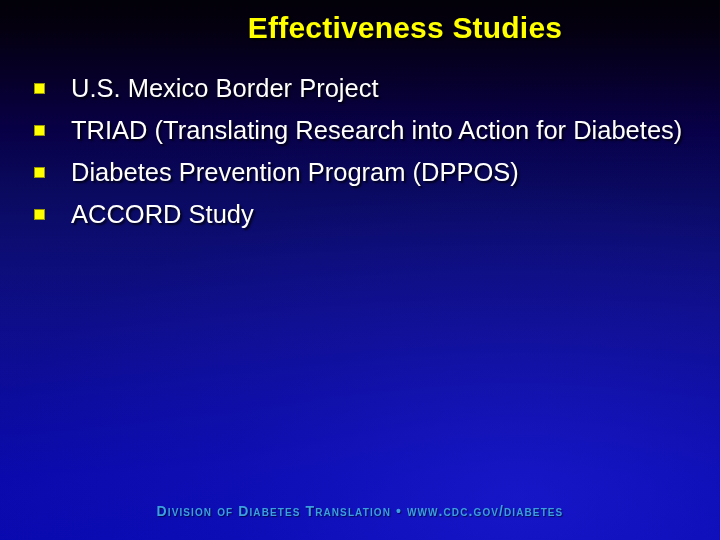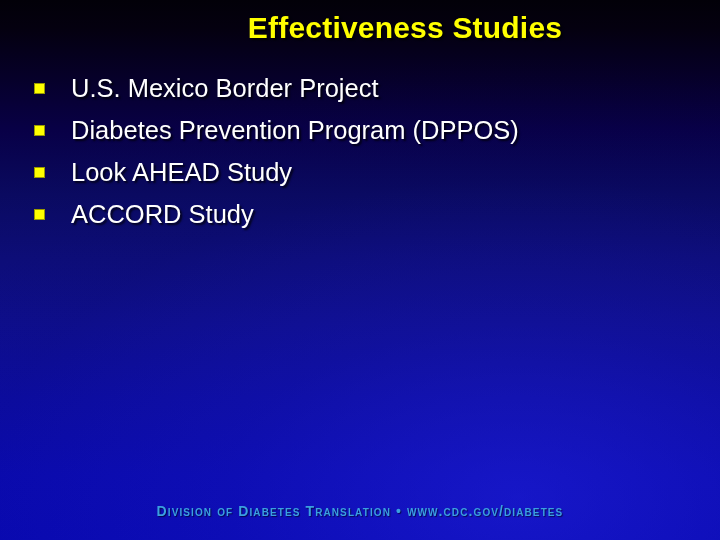--- a/index.html
+++ b/index.html
@@ -140,30 +140,30 @@
 
     <div class="bullet-list">
 
 
 
       <div class="bullet-item">
         <span class="bullet-marker"></span>
         <span class="bullet-text">U.S. Mexico Border Project</span>
       </div>
 
+      <div class="bullet-item">
+        <span class="bullet-marker"></span>
+        <span class="bullet-text">TRIAD (Translating Research into Action for Diabetes)</span>
+      </div>
 
       <div class="bullet-item">
         <span class="bullet-marker"></span>
         <span class="bullet-text">Diabetes Prevention Program (DPPOS)</span>
       </div>
 
-      <div class="bullet-item">
-        <span class="bullet-marker"></span>
-        <span class="bullet-text">Look AHEAD Study</span>
-      </div>
 
       <div class="bullet-item">
         <span class="bullet-marker"></span>
         <span class="bullet-text">ACCORD Study</span>
       </div>
 
     </div>
 
     <div class="footer-band">
       <div class="footer-text">Division of Diabetes Translation • www.cdc.gov/diabetes</div>

